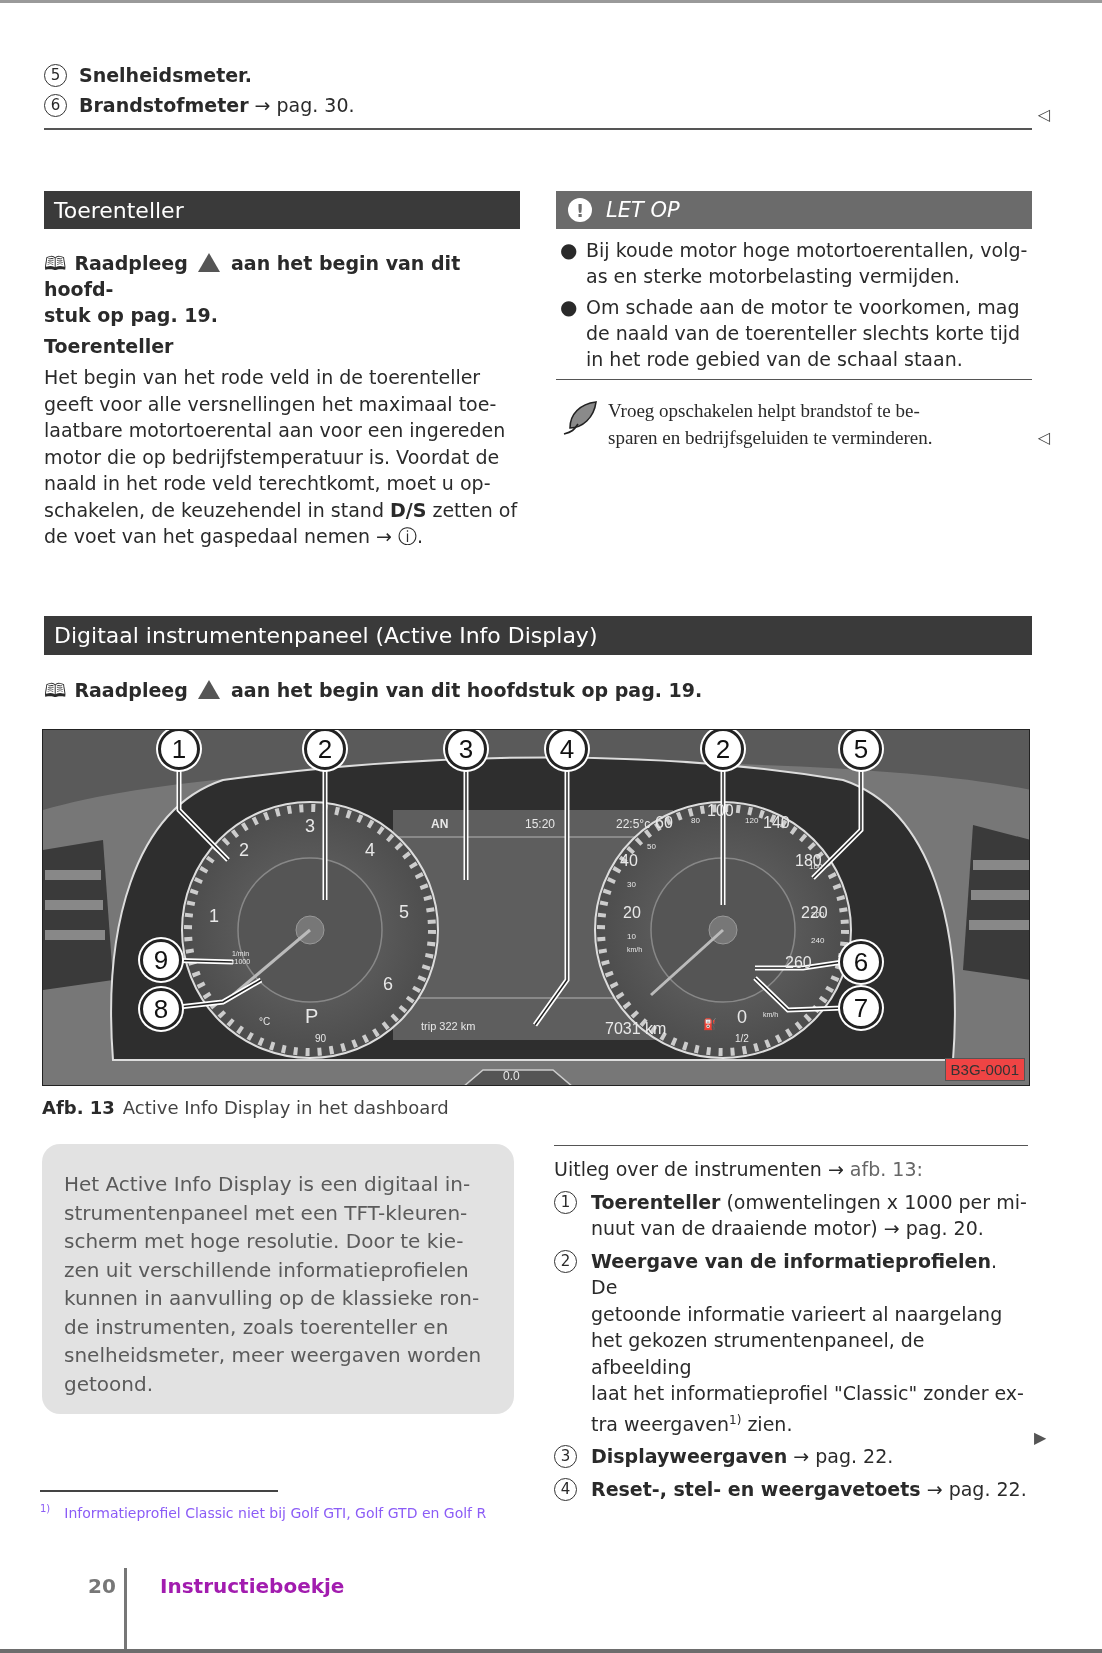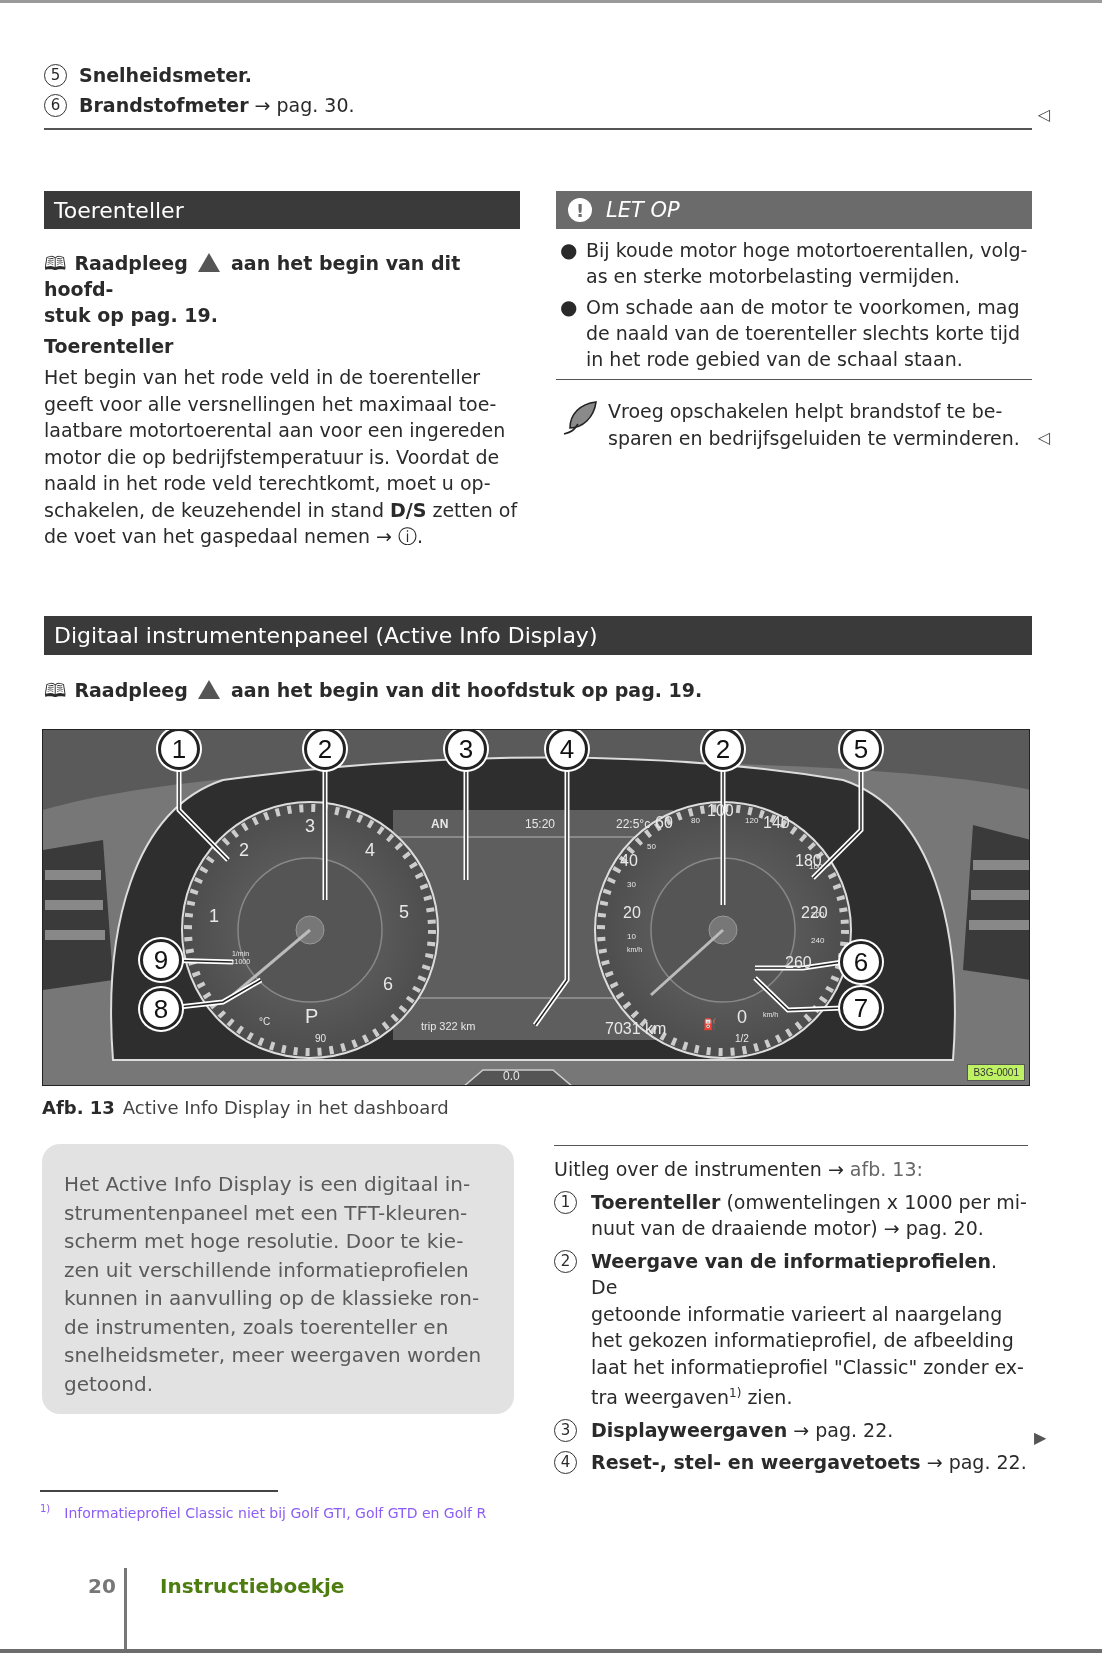--- a/index.html
+++ b/index.html
@@ -41,26 +41,26 @@
 
   .explain { left: 554px; top: 1142px; width: 474px; }
   .exp-item { display: flex; font-size: 19px; line-height: 26.5px; margin-top: 6px; }
   .exp-item .num-circle { margin-top: 2px; margin-right: 14px; }
 
   .foot-rule { left: 40px; top: 1490px; width: 238px; height: 1.5px; background: #444; }
   .footnote { left: 40px; top: 1503px; font-size: 14px; color: #8b5cf6; }
   .footnote sup { font-size: 10px; margin-right: 14px; }
   .pageno { left: 88px; top: 1574px; font-size: 20px; color: #777; font-weight: bold; }
   .pagebar { left: 124px; top: 1568px; width: 3px; height: 85px; background: #777; }
-  .booktitle { left: 160px; top: 1574px; font-size: 20px; color: #4d7c0f; font-weight: bold; }
+  .booktitle { left: 160px; top: 1574px; font-size: 20px; color: #a21caf; font-weight: bold; }
 
   
   .callout { position: absolute; width: 42px; height: 42px; border-radius: 50%; background: #fff; border: 3px solid #222; box-shadow: 0 0 0 2px #fff; display: flex; align-items: center; justify-content: center; font-size: 26px; color: #111; font-family: "Liberation Sans", sans-serif; }
   .ftext { position: absolute; color: #e8e8e8; font-family: "Liberation Sans", sans-serif; }
-  .fig-id { position: absolute; right: 4px; bottom: 4px; background: #bef264; color: #333; font-size: 10px; padding: 2px 5px; border: 1px solid #555; font-family: "Liberation Sans", sans-serif; }
+  .fig-id { position: absolute; right: 4px; bottom: 4px; background: #ef4444; color: #333; font-size: 15px; padding: 2px 5px; border: 1px solid #555; font-family: "Liberation Sans", sans-serif; }
 </style>
 </head>
 <body>
 
 <div class="abs topline"></div>
 
 <div class="abs top-list">
   <div class="row">
     <span class="num-circle">5</span>
     <span class="bold">Snelheidsmeter.</span>
@@ -122,21 +122,21 @@
   </div>
 </div>
 <div class="abs rule" style="left:556px;top:379px;width:476px;height:1px;"></div>
 
 <div class="abs" style="left:562px;top:398px;">
   <svg class="leaf-icon" viewBox="0 0 40 40">
       <path d="M34 4 C18 6 8 16 8 30 C20 30 32 20 34 4 Z" fill="#8a8a8a" stroke="#222" stroke-width="1.6"></path>
       <path d="M2 36 C10 34 12 32 16 26" stroke="#222" stroke-width="1.6" fill="none"></path>
     </svg>
 </div>
-<div class="abs" style="left:608px;top:398px;width:430px;">
+<div class="abs" style="left:608px;top:398px;width:430px;font-family:Liberation Serif, serif;">
   <div class="p">Vroeg opschakelen helpt brandstof te be-</div>
   <div class="p">sparen en bedrijfsgeluiden te verminderen.</div>
 </div>
 <div class="abs tri-left" style="left:1038px;top:428px;">◁</div>
 
 <div class="abs sect-bar" style="left:44px;top:616px;width:988px;height:39px;">
   <span>Digitaal instrumentenpaneel (Active Info Display)</span>
 </div>
 <div class="abs p-bold" style="left:44px;top:677px;">
   <span class="book-icon">🕮</span><span>Raadpleeg</span>
@@ -288,21 +288,21 @@
     <span style="color:#666">afb. 13:</span>
   </div>
   <div class="exp-item">
     <span class="num-circle">1</span>
     <div><span class="bold">Toerenteller</span><span> (omwentelingen x 1000 per mi-</span><br><span>nuut van de draaiende motor) → pag. 20.</span></div>
   </div>
   <div class="exp-item">
     <span class="num-circle">2</span>
     <div><span class="bold">Weergave van de informatieprofielen</span><span>. De</span><br>
       <span>getoonde informatie varieert al naargelang</span><br>
-      <span>het gekozen informatieprofiel, de afbeelding</span><br>
+      <span>het gekozen strumentenpaneel, de afbeelding</span><br>
       <span>laat het informatieprofiel "Classic" zonder ex-</span><br>
       <span>tra weergaven</span><sup style="font-size:12px">1)</sup><span> zien.</span>
     </div>
   </div>
   <div class="exp-item">
     <span class="num-circle">3</span>
     <div><span class="bold">Displayweergaven</span><span> → pag. 22.</span></div>
   </div>
   <div class="exp-item">
     <span class="num-circle">4</span>

